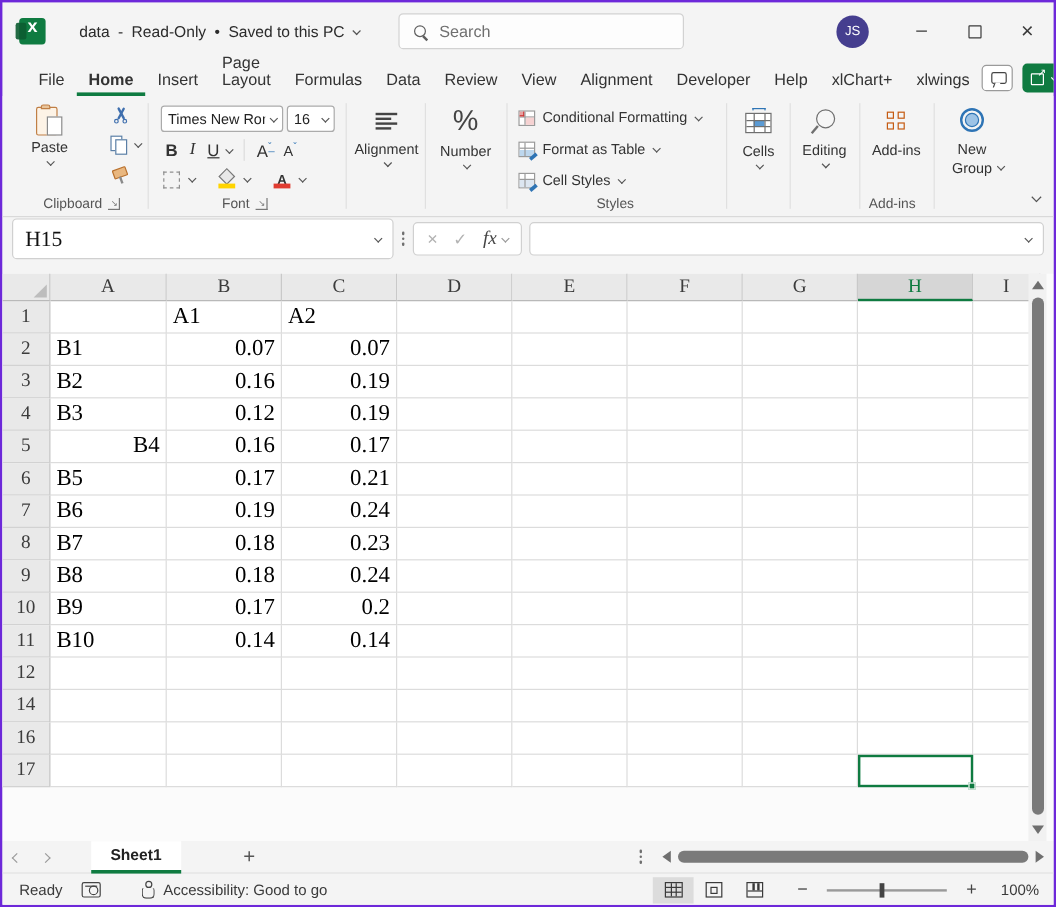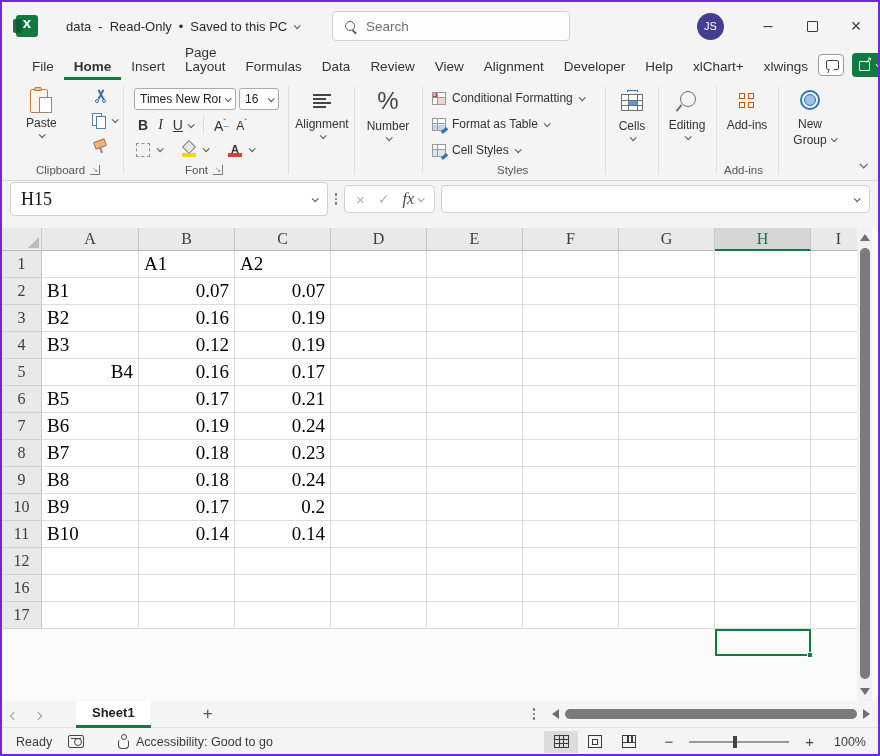--- a/index.html
+++ b/index.html
@@ -566,20 +566,32 @@
           <div class="g-cell" style="width: 96px;"></div>
           <div class="g-cell" style="width: 96px;"></div>
           <div class="g-cell" style="width: 96px;"></div>
           <div class="g-cell" style="width: 96px;"></div>
           <div class="g-cell" style="width: 96px;"></div>
           <div class="g-cell" style="width: 96px;"></div>
           <div class="g-cell" style="width: 96px;"></div>
           <div class="g-cell" style="width: 56px;"></div>
         </div>
         <div class="g-row">
+          <div class="g-rh">14</div>
+          <div class="g-cell" style="width: 97px;"></div>
+          <div class="g-cell" style="width: 96px;"></div>
+          <div class="g-cell" style="width: 96px;"></div>
+          <div class="g-cell" style="width: 96px;"></div>
+          <div class="g-cell" style="width: 96px;"></div>
+          <div class="g-cell" style="width: 96px;"></div>
+          <div class="g-cell" style="width: 96px;"></div>
+          <div class="g-cell" style="width: 96px;"></div>
+          <div class="g-cell" style="width: 56px;"></div>
+        </div>
+        <div class="g-row">
           <div class="g-rh">16</div>
           <div class="g-cell" style="width: 97px;"></div>
           <div class="g-cell" style="width: 96px;"></div>
           <div class="g-cell" style="width: 96px;"></div>
           <div class="g-cell" style="width: 96px;"></div>
           <div class="g-cell" style="width: 96px;"></div>
           <div class="g-cell" style="width: 96px;"></div>
           <div class="g-cell" style="width: 96px;"></div>
           <div class="g-cell" style="width: 96px;"></div>
           <div class="g-cell" style="width: 56px;"></div>

